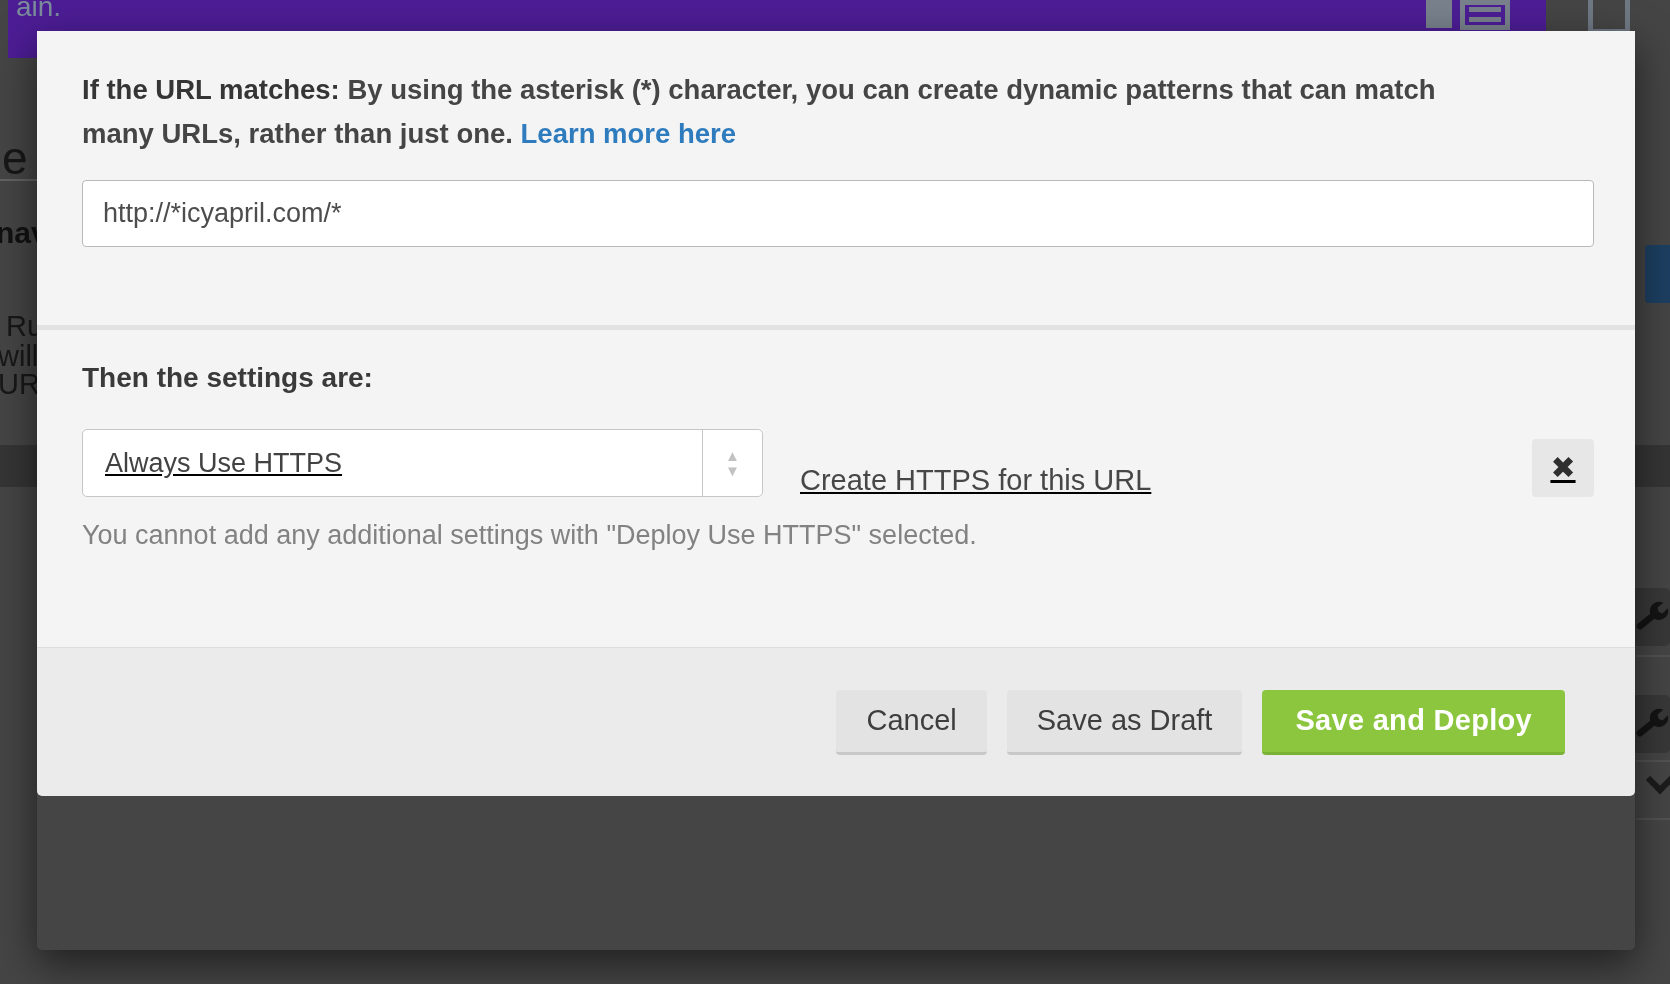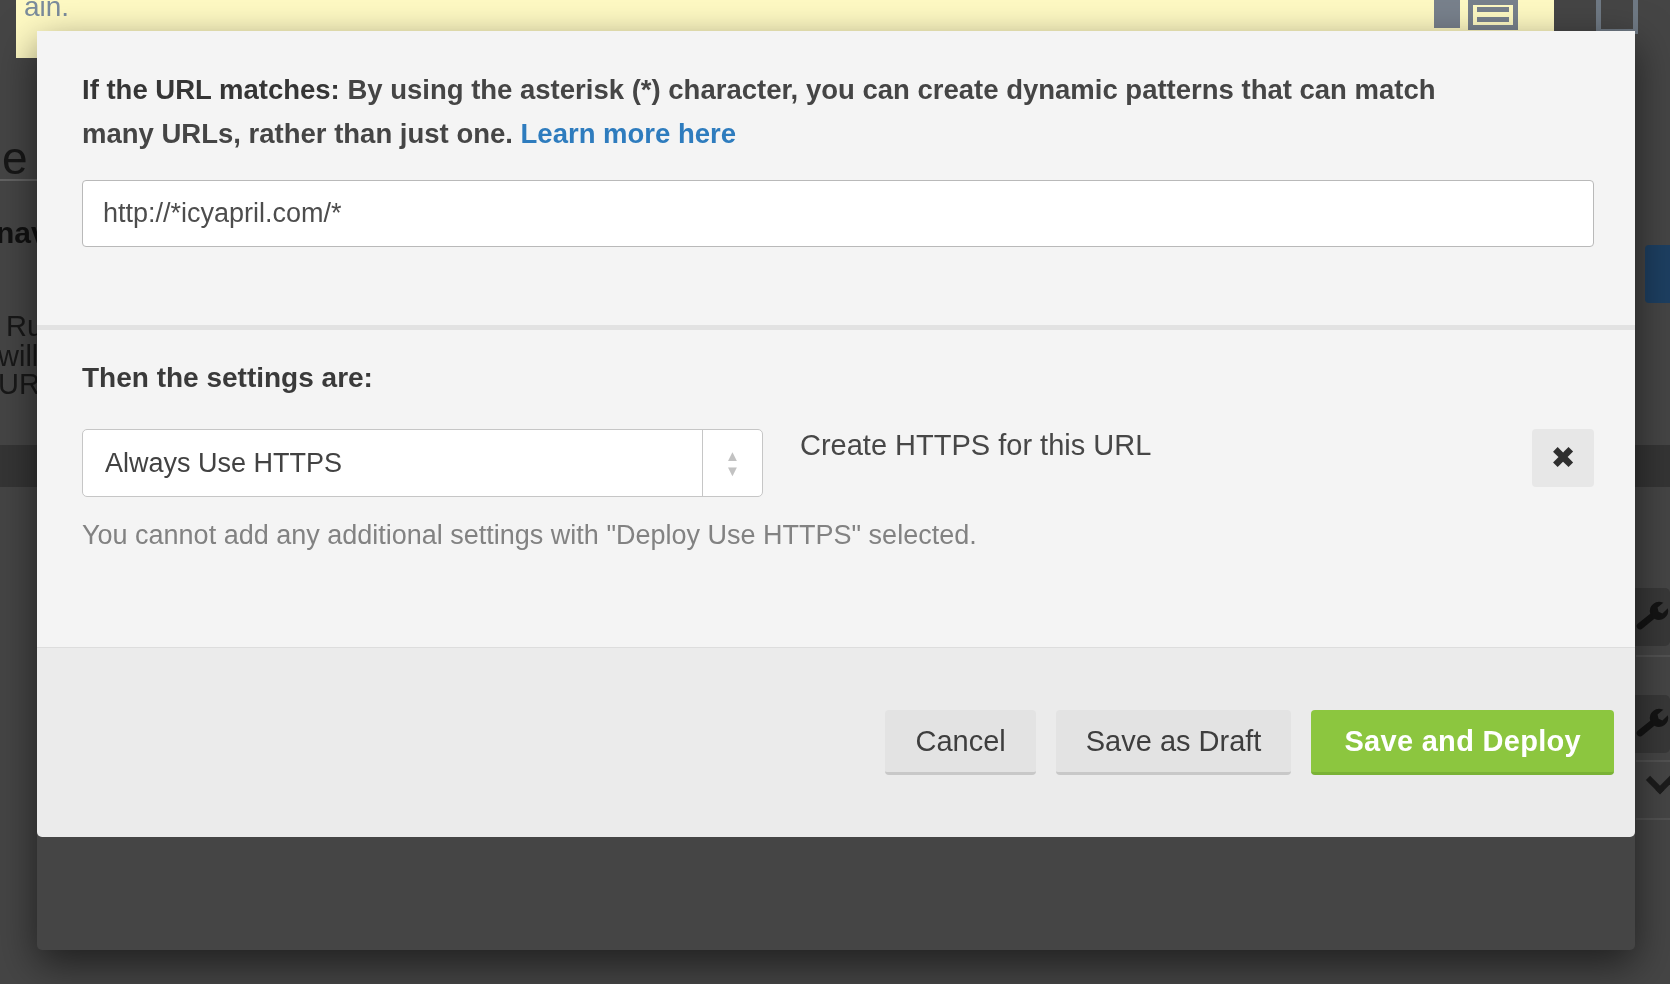--- a/index.html
+++ b/index.html
@@ -2,21 +2,21 @@
 <html><head>
 <meta charset="utf-8">
 <style>
   * { margin: 0; padding: 0; box-sizing: border-box; }
   html, body { width: 1670px; height: 984px; overflow: hidden; }
   body { font-family: "Liberation Sans", sans-serif; }
 
   .stage { position: relative; width: 1670px; height: 984px; background: #454545; overflow: hidden; }
 
   
-  .topbar { position: absolute; left: 16px; top: 0; width: 1538px; height: 58px; background: #fef9c3; }
+  .topbar { position: absolute; left: 8px; top: 0; width: 1538px; height: 58px; background: #4c1d95; }
   .topbar-fragment { position: absolute; left: 8px; top: -9px; font-size: 28px; color: #7b8c9c; }
   .tb-icon-a1 { position: absolute; left: 1418px; top: 0; width: 26px; height: 28px; background: #78818c; }
   .tb-icon-a2 { position: absolute; left: 1452px; top: 0; width: 50px; height: 30px; border: 5px solid #78818c; }
   .tb-icon-a2 .bar { position: absolute; left: 4px; right: 4px; height: 5px; background: #78818c; }
   .tb-icon-a2 .bar.b1 { top: 2px; } .tb-icon-a2 .bar.b2 { top: 12px; }
   .tb-icon-b { position: absolute; left: 1580px; top: 0; width: 42px; height: 34px; border: 5px solid #6f7984; border-top: none; }
 
   .bg-frag { position: absolute; color: #181818; }
   .bg-heading-frag { left: 2px; top: 131px; font-size: 46px; color: #171717; }
   .bg-divider-left { position: absolute; left: 0; top: 179px; width: 37px; height: 2px; background: #636363; }
@@ -44,30 +44,30 @@
   .url-section { height: 294px; }
   .url-text { padding-top: 37px; width: 1430px; font-size: 27.5px; line-height: 44px; color: #454545; font-weight: bold; }
   .url-text strong { color: #353535; }
   .url-text a { color: #2e7cbe; text-decoration: none; cursor: pointer; }
   .url-input { display: block; margin-top: 24px; width: 1512px; height: 67px; background: #fff; border: 1px solid #b9b9b9; border-radius: 4px; padding: 8px 20px; font-family: "Liberation Sans", sans-serif; font-size: 27px; color: #4d4d4d; outline: none; }
 
   .divider-band { height: 5px; background: #e2e2e2; }
 
   .settings-section { height: 317px; }
   .settings-heading { padding-top: 32px; font-size: 28px; font-weight: 700; color: #3a3a3a; }
-  .setting-row { margin-top: 35px; display: flex; align-items: flex-start; height: 68px; }
+  .setting-row { margin-top: 35px; display: flex; align-items: flex-end; height: 68px; text-decoration: underline; }
   .setting-select { position: relative; width: 681px; height: 68px; background: #fff; border: 1px solid #c6c6c6; border-radius: 5px; display: flex; align-items: center; cursor: pointer; }
   .setting-select .select-label { margin-left: 22px; font-size: 27px; color: #424242; }
   .select-spinner { position: absolute; top: 0; right: 0; width: 60px; height: 100%; border-left: 1px solid #c6c6c6; display: flex; flex-direction: column; align-items: center; justify-content: center; gap: 2px; }
   .select-spinner span { font-size: 15px; line-height: 13px; color: #c2c2c2; }
   .setting-desc { margin-left: 37px; font-size: 29px; color: #474747; }
   .remove-btn { margin-left: auto; width: 62px; height: 58px; background: #e7e7e7; border: none; border-radius: 4px; cursor: pointer; font-size: 30px; color: #2f2f2f; line-height: 58px; text-align: center; padding: 0; }
   .setting-note { margin-top: 23px; font-size: 27px; color: #828282; }
 
-  .modal-footer { height: 190px; background: #ebebeb; border-top: 1px solid #dddddd; border-radius: 0 0 5px 5px; display: flex; align-items: center; justify-content: flex-end; padding-right: 21px; gap: 20px; }
+  .modal-footer { height: 149px; background: #ebebeb; border-top: 1px solid #dddddd; border-radius: 0 0 5px 5px; display: flex; align-items: center; justify-content: flex-end; padding-right: 70px; gap: 20px; }
   .btn { height: 65px; border-radius: 4px; font-family: "Liberation Sans", sans-serif; font-size: 29px; cursor: pointer; }
   .btn-gray { background: #e3e3e3; border: none; border-bottom: 3px solid #c8c8c8; color: #3e3e3e; padding: 0 30px; }
   .btn-green { background: #8cc63f; border: none; border-bottom: 3px solid #7ab236; color: #ffffff; font-weight: 600; padding: 0 33px; letter-spacing: 0.3px; }
 </style>
 </head>
 <body>
 
 <div class="stage">
 
   <div class="topbar">

